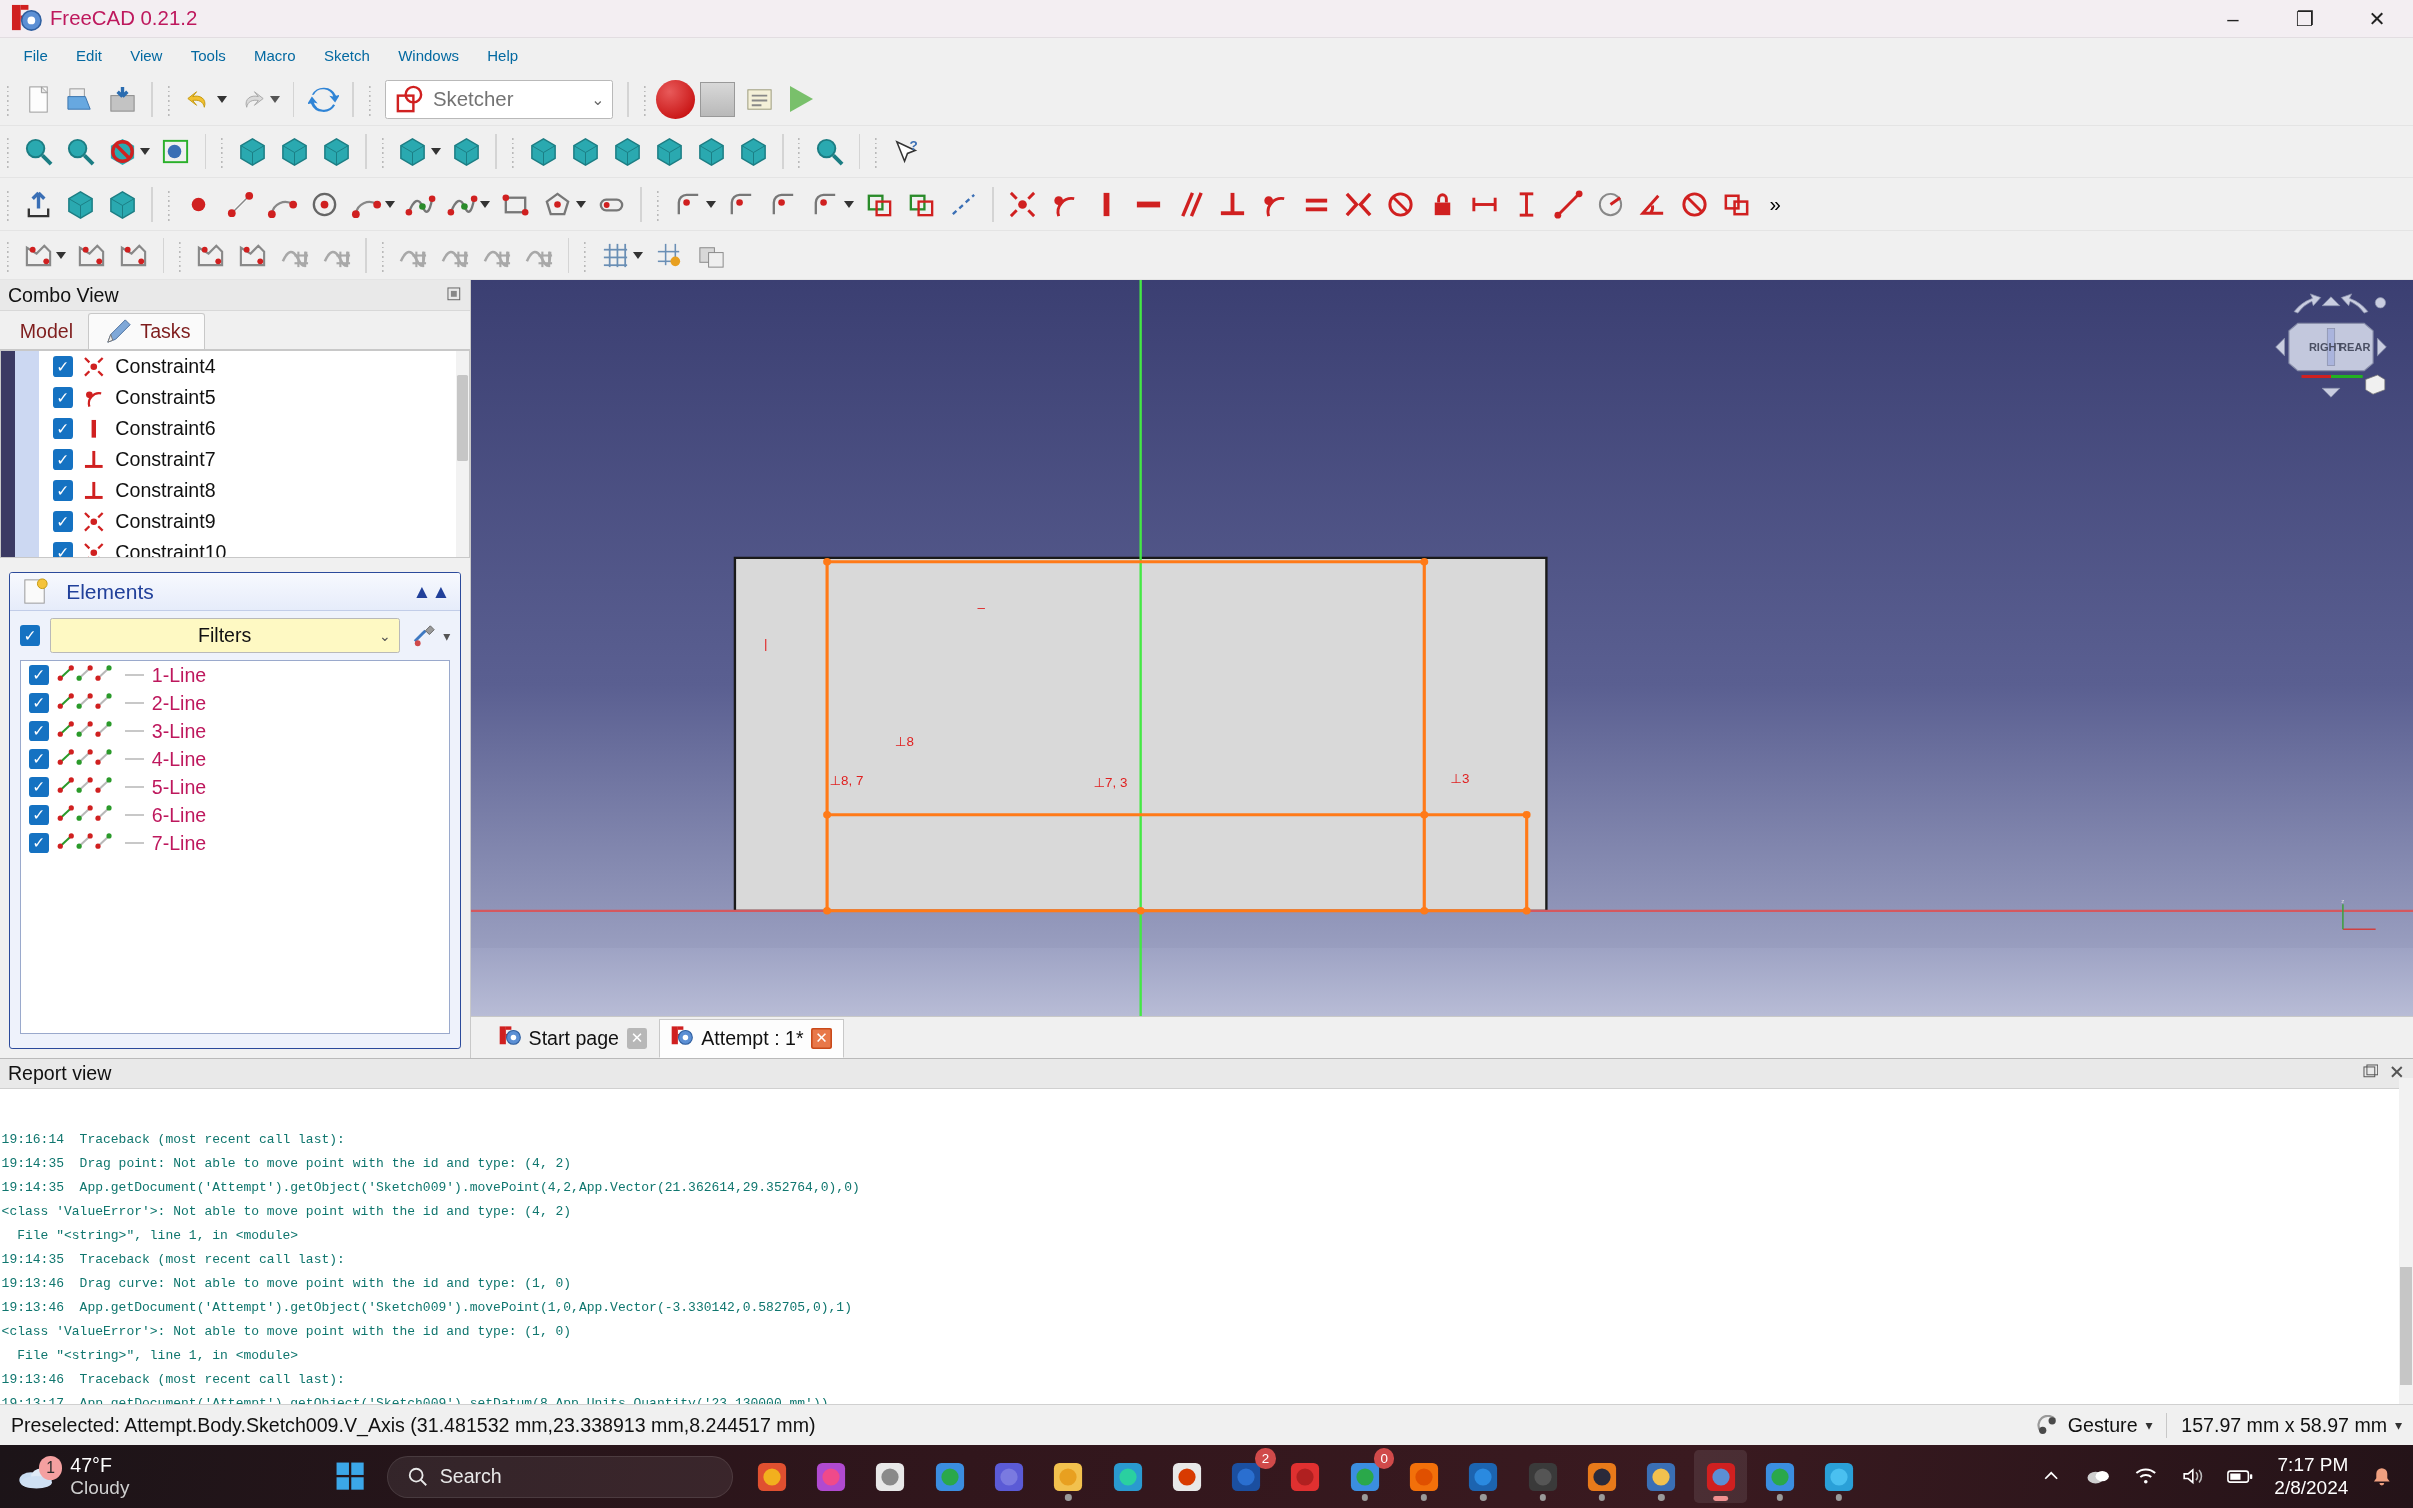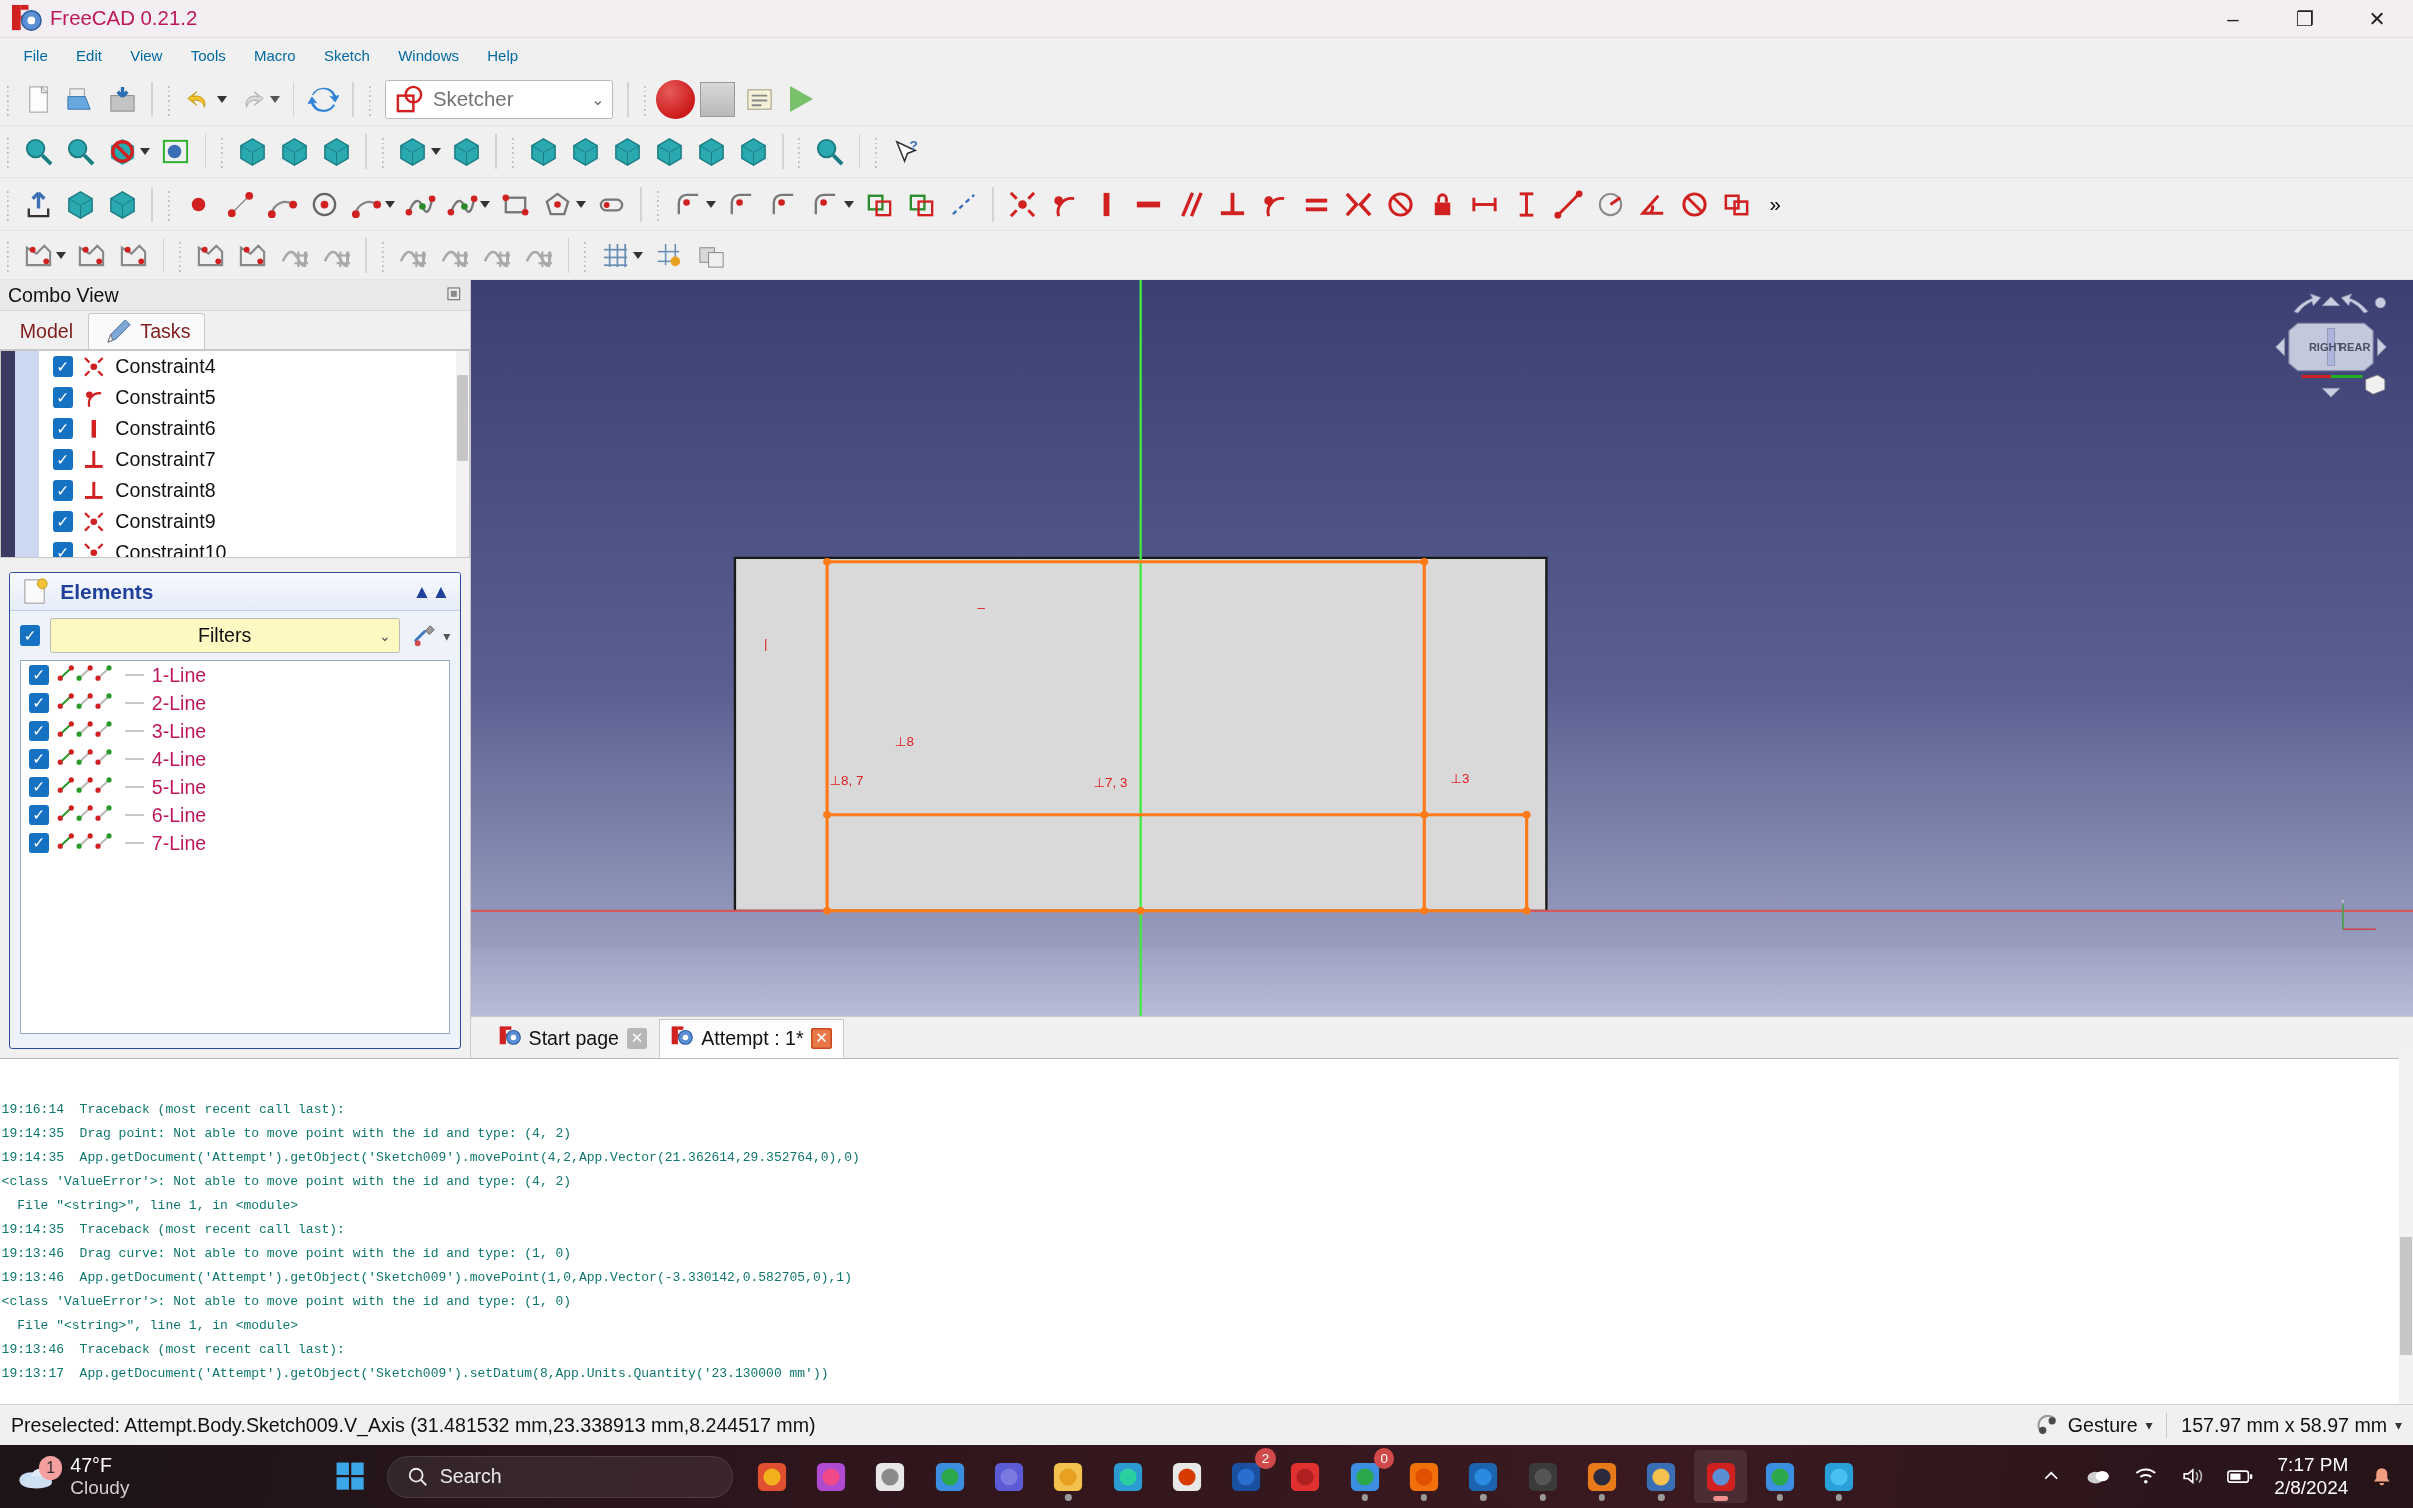--- a/index.html
+++ b/index.html
@@ -79,21 +79,21 @@
          justify-content:center;flex:0 0 20.4px; }
   .cbx:after { content:"✓"; color:#fff; font-size:15.7px; line-height:1; }
   .scroll-v { position:absolute; right:0; top:0; width:12.6px; height:100%; background:#f2f2f2; }
   .scroll-thumb { position:absolute; right:0.8px; width:11px; background:#c6c6c6; border-radius:1.6px; }
 
   .elements-panel { flex:1; margin:14px 9.4px 9.4px 9.4px; border:1.6px solid #2b4a9b;
                     border-radius:3.1px; background:#eef2fb; display:flex; flex-direction:column;
                     overflow:hidden; }
   .el-header { height:38px; background:linear-gradient(#f7f9fe,#e6ecfa); display:flex;
                align-items:center; gap:9.4px; padding:0 9.4px; border-bottom:0.8px solid #c2cde8; }
-  .el-title { font-size:21px; font-weight:bold; color:#21409a; flex:1; }
+  .el-title { font-size:21px; font-weight:normal; color:#21409a; flex:1;margin-left:6px; }
   .el-chev { color:#21409a; font-size:19px; }
   .el-filters { height:49px; display:flex; align-items:center; gap:9.4px; padding:0 9.4px; }
   .filters-combo { flex:1; height:35px; background:#fef9c3; border:0.8px solid #b9b9b9;
                    border-radius:2.4px; display:flex; align-items:center; justify-content:center;
                    position:relative; font-size:19.6px; color:#111; }
   .filters-combo .chev { position:absolute; right:7.9px; font-size:14px; color:#555; }
   .settings-btn { display:flex; align-items:center; gap:3.1px; }
   .el-list { flex:1; margin:0 9.4px 14px 9.4px; background:#fff; border:0.8px solid #9aa9cc;
              overflow:hidden; }
   .el-row { height:28px; display:flex; align-items:center; gap:7.9px; padding-left:7.9px;
@@ -1189,20 +1189,35 @@
                 <circle cx="21" cy="18" r="4" fill="#fff"></circle>
               </svg></span>
             <span>Attempt : 1*</span>
             <span class="tabx red">✕</span>
           </div>
         </div>
     </div>
   </div>
 
   <div class="report">
+    <div class="report-header">
+      <span>Report view</span>
+      <span class="spacer"></span>
+      <span style="margin-right:11px;">
+        <svg width="15.7" height="15.7" viewBox="0 0 16 16">
+            <rect x="1" y="3" width="11" height="10" fill="none" stroke="#555"></rect>
+            <rect x="4" y="1" width="11" height="10" fill="none" stroke="#555"></rect>
+          </svg>
+      </span>
+      <span>
+        <svg width="15.7" height="15.7" viewBox="0 0 16 16">
+            <path d="M3 3l10 10M13 3L3 13" stroke="#555" stroke-width="2"></path>
+          </svg>
+      </span>
+    </div>
     <div class="report-body" id="report-body" style="margin-top: -11px;">
       <div class="rline">19:16:14  Traceback (most recent call last):</div><div class="rline">19:14:35  Drag point: Not able to move point with the id and type: (4, 2)</div><div class="rline">19:14:35  App.getDocument('Attempt').getObject('Sketch009').movePoint(4,2,App.Vector(21.362614,29.352764,0),0)</div><div class="rline">&lt;class 'ValueError'&gt;: Not able to move point with the id and type: (4, 2)</div><div class="rline">  File "&lt;string&gt;", line 1, in &lt;module&gt;</div><div class="rline">19:14:35  Traceback (most recent call last):</div><div class="rline">19:13:46  Drag curve: Not able to move point with the id and type: (1, 0)</div><div class="rline">19:13:46  App.getDocument('Attempt').getObject('Sketch009').movePoint(1,0,App.Vector(-3.330142,0.582705,0),1)</div><div class="rline">&lt;class 'ValueError'&gt;: Not able to move point with the id and type: (1, 0)</div><div class="rline">  File "&lt;string&gt;", line 1, in &lt;module&gt;</div><div class="rline">19:13:46  Traceback (most recent call last):</div><div class="rline">19:13:17  App.getDocument('Attempt').getObject('Sketch009').setDatum(8,App.Units.Quantity('23.130000 mm'))</div><div class="rep-scroll">
         <div class="rep-thumb" style="top:189px;height:118px;"></div>
       </div>
     </div>
   </div>
 
   <div class="statusbar">
     <span>Preselected: Attempt.Body.Sketch009.V_Axis (31.481532 mm,23.338913 mm,8.244517 mm)</span>
     <span class="spacer"></span>

